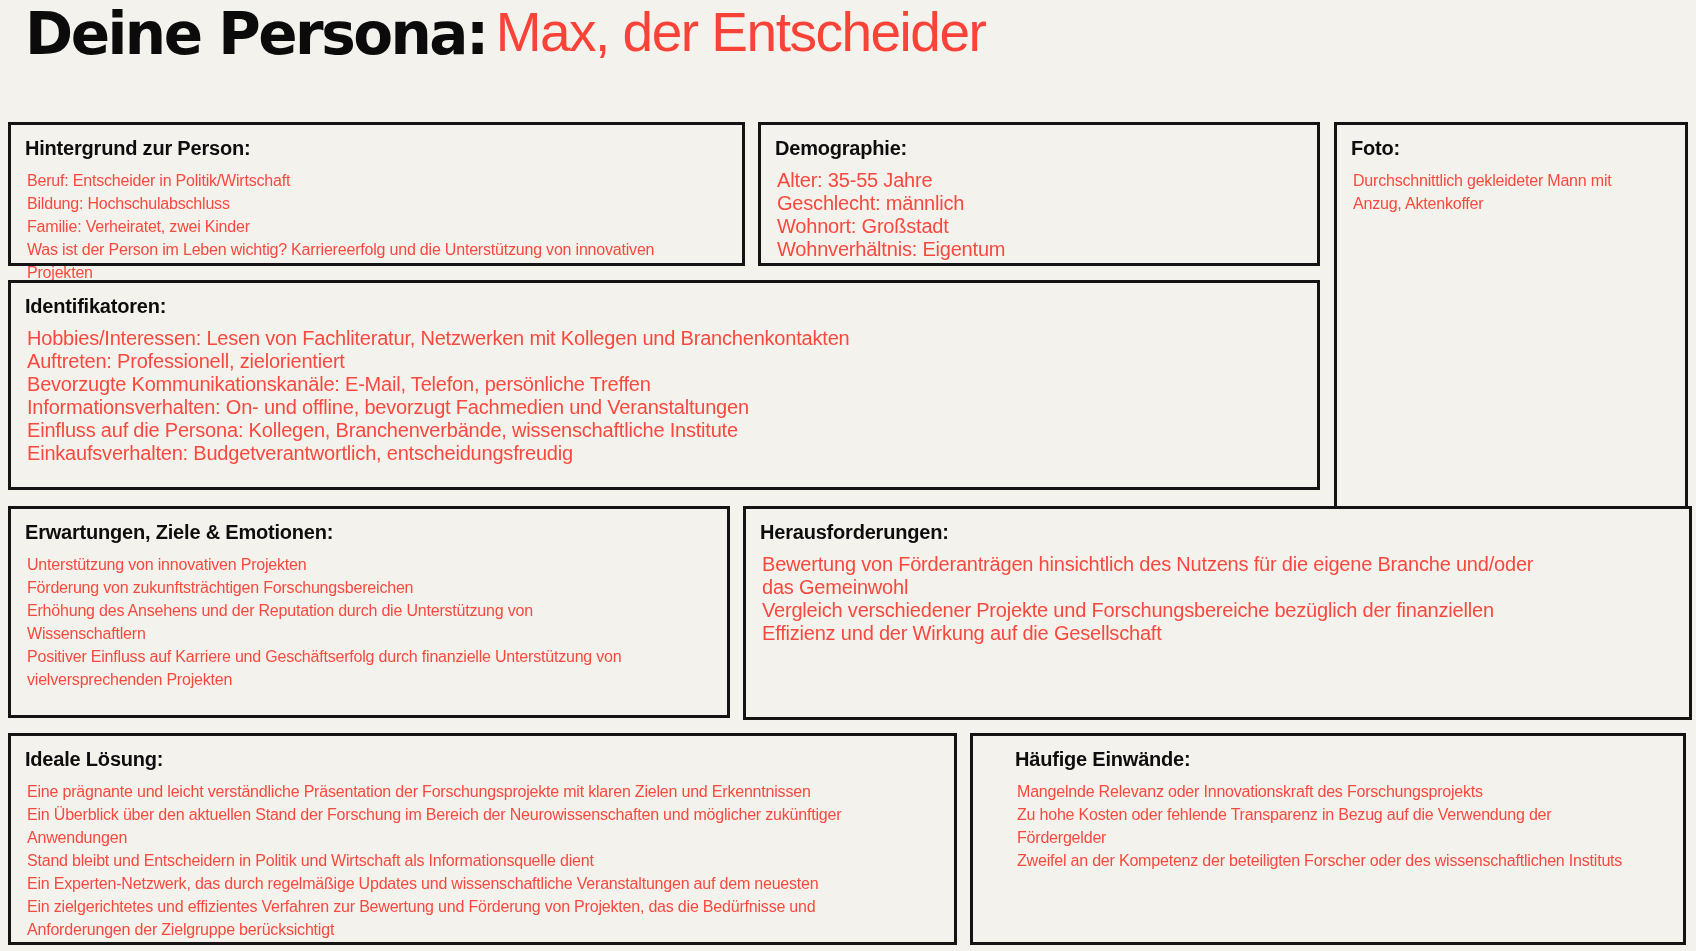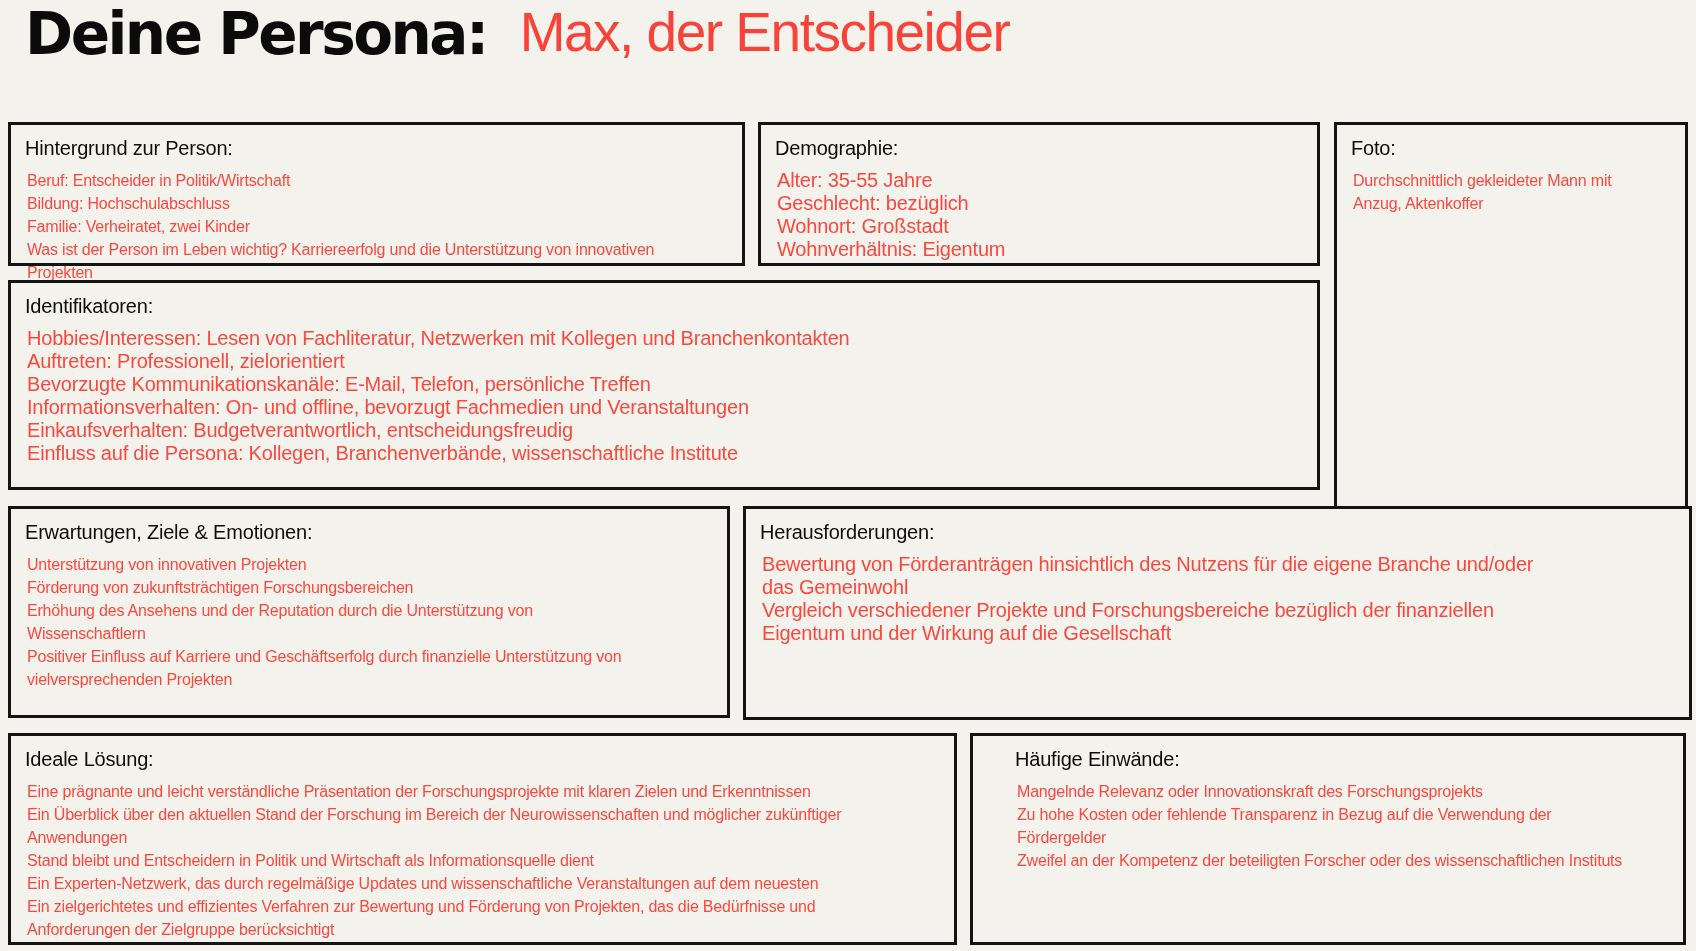--- a/index.html
+++ b/index.html
@@ -29,34 +29,34 @@
     font-size: 58px;
     letter-spacing: -2.5px;
     color: #0b0b0b;
   }
   .title-name {
     font-family: "Liberation Sans", sans-serif;
     font-weight: 400;
     font-size: 55px;
     letter-spacing: -1.5px;
     color: #f94338;
-    margin-left: 33px;
+    margin-left: 9px;
   }
   .box {
     position: absolute;
     box-sizing: border-box;
     border: 3px solid #141414;
     background: #f4f2ec;
     padding: 11px 14px;
   }
   .box h2 {
     margin: 0 0 9px 0;
     font-size: 20px;
     line-height: 24px;
-    font-weight: normal;
+    font-weight: bold;
     color: #0d0d0d;
     letter-spacing: -0.2px;
   }
   .box .line {
     color: #f9493f;
     font-size: 20px;
     line-height: 23px;
     letter-spacing: -0.2px;
     white-space: nowrap;
     padding-left: 2px;
@@ -91,43 +91,43 @@
         <div class="line">Familie: Verheiratet, zwei Kinder</div>
         <div class="line">Was ist der Person im Leben wichtig? Karriereerfolg und die Unterstützung von innovativen</div>
         <div class="line">Projekten</div>
       </div>
   </div>
 
   <div class="box box-demographie">
     <h2>Demographie:</h2>
     <div class="body">
         <div class="line">Alter: 35-55 Jahre</div>
-        <div class="line">Geschlecht: bezüglich</div>
+        <div class="line">Geschlecht: männlich</div>
         <div class="line">Wohnort: Großstadt</div>
         <div class="line">Wohnverhältnis: Eigentum</div>
       </div>
   </div>
 
   <div class="box box-foto fs16">
     <h2>Foto:</h2>
     <div class="body">
         <div class="line">Durchschnittlich gekleideter Mann mit</div>
         <div class="line">Anzug, Aktenkoffer</div>
       </div>
   </div>
 
   <div class="box box-identifikatoren">
     <h2>Identifikatoren:</h2>
     <div class="body">
         <div class="line">Hobbies/Interessen: Lesen von Fachliteratur, Netzwerken mit Kollegen und Branchenkontakten</div>
         <div class="line">Auftreten: Professionell, zielorientiert</div>
         <div class="line">Bevorzugte Kommunikationskanäle: E-Mail, Telefon, persönliche Treffen</div>
         <div class="line">Informationsverhalten: On- und offline, bevorzugt Fachmedien und Veranstaltungen</div>
+        <div class="line">Einfluss auf die Persona: Kollegen, Branchenverbände, wissenschaftliche Institute</div>
         <div class="line">Einkaufsverhalten: Budgetverantwortlich, entscheidungsfreudig</div>
-        <div class="line">Einfluss auf die Persona: Kollegen, Branchenverbände, wissenschaftliche Institute</div>
       </div>
   </div>
 
   <div class="box box-erwartungen fs16">
     <h2>Erwartungen, Ziele &amp; Emotionen:</h2>
     <div class="body">
         <div class="line">Unterstützung von innovativen Projekten</div>
         <div class="line">Förderung von zukunftsträchtigen Forschungsbereichen</div>
         <div class="line">Erhöhung des Ansehens und der Reputation durch die Unterstützung von</div>
         <div class="line">Wissenschaftlern</div>
@@ -135,21 +135,21 @@
         <div class="line">vielversprechenden Projekten</div>
       </div>
   </div>
 
   <div class="box box-herausforderungen">
     <h2>Herausforderungen:</h2>
     <div class="body">
         <div class="line">Bewertung von Förderanträgen hinsichtlich des Nutzens für die eigene Branche und/oder</div>
         <div class="line">das Gemeinwohl</div>
         <div class="line">Vergleich verschiedener Projekte und Forschungsbereiche bezüglich der finanziellen</div>
-        <div class="line">Eigentum und der Wirkung auf die Gesellschaft</div>
+        <div class="line">Effizienz und der Wirkung auf die Gesellschaft</div>
       </div>
   </div>
 
   <div class="box box-ideale fs16">
     <h2>Ideale Lösung:</h2>
     <div class="body">
         <div class="line">Eine prägnante und leicht verständliche Präsentation der Forschungsprojekte mit klaren Zielen und Erkenntnissen</div>
         <div class="line">Ein Überblick über den aktuellen Stand der Forschung im Bereich der Neurowissenschaften und möglicher zukünftiger</div>
         <div class="line">Anwendungen</div>
         <div class="line">Stand bleibt und Entscheidern in Politik und Wirtschaft als Informationsquelle dient</div>

